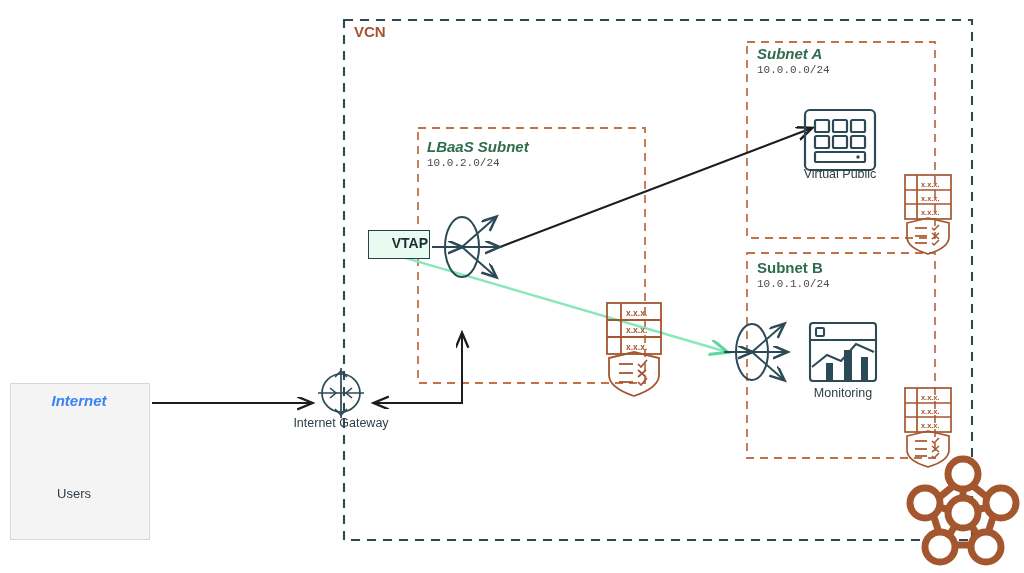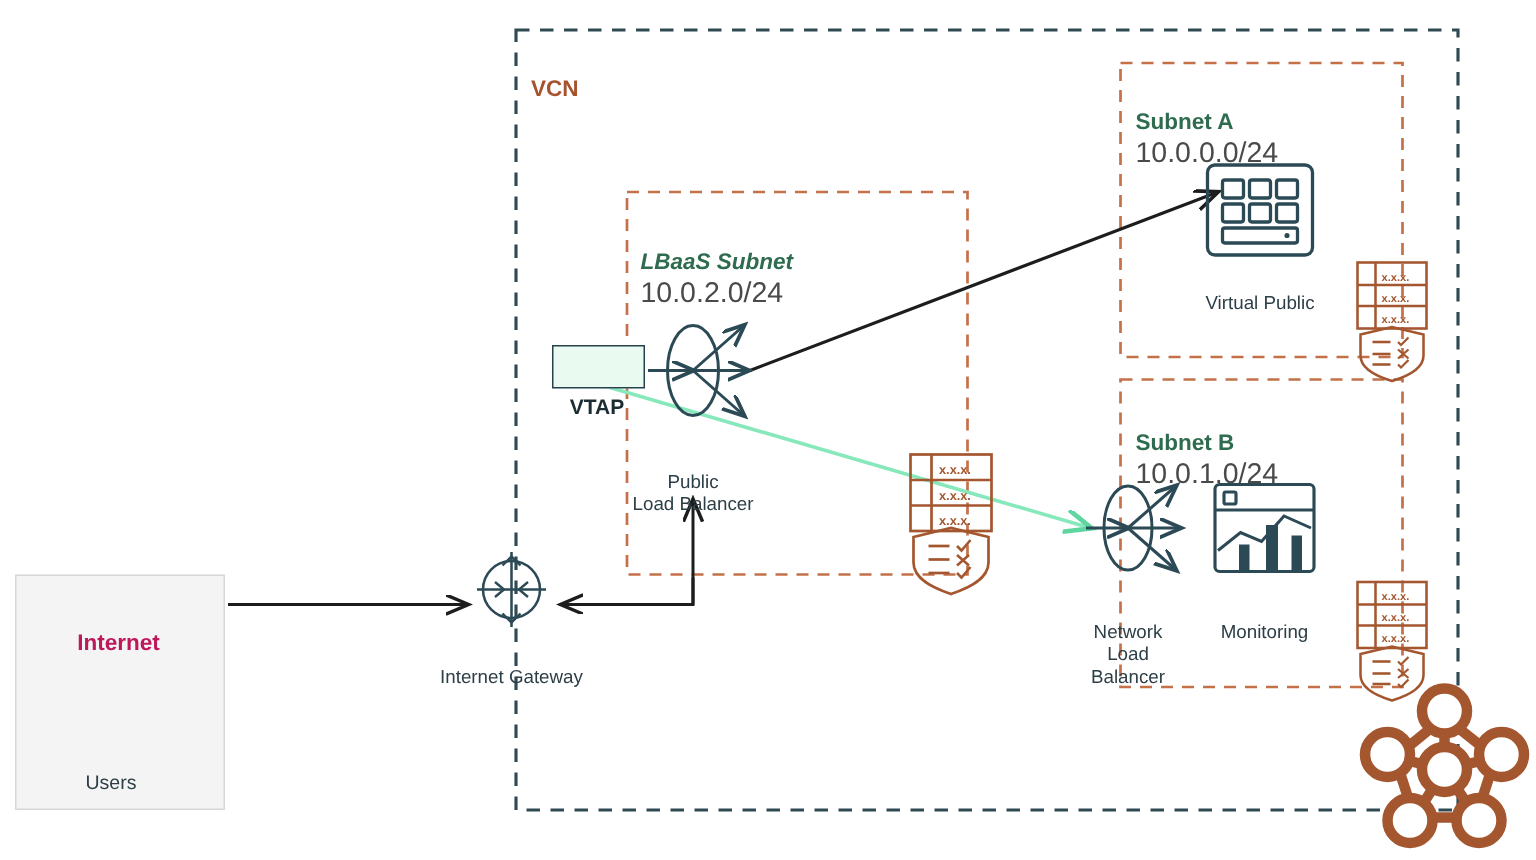--- a/index.html
+++ b/index.html
@@ -1,25 +1,25 @@
 <!DOCTYPE html>
 <html><head>
 <meta charset="utf-8">
 <style>
   html,body{margin:0;padding:0;background:#ffffff;}
   body{width:1024px;height:573px;position:relative;overflow:hidden;
        font-family:"Liberation Sans","DejaVu Sans",sans-serif;color:#32505a;}
   #canvas{position:absolute;left:0;top:0;width:1024px;height:573px;}
   svg.layer{position:absolute;left:0;top:0;width:1024px;height:573px;overflow:visible;}
-  .lbl{position:absolute;white-space:nowrap;margin-top:28px;}
+  .lbl{position:absolute;white-space:nowrap;}
   .zone-title{font-size:15px;font-weight:bold;color:#2f6b4f;}
-  .zone-cidr{font-size:19px;color:#4a4a4a;}
+  .zone-cidr{font-size:11px;color:#4a4a4a;font-family:Liberation Mono, monospace;}
   .vcn-title{font-size:15px;font-weight:bold;color:#a6522d;}
   .node-label{font-size:12.5px;color:#2c3e46;text-align:center;line-height:1.18;}
-  .internet-title{font-size:15px;font-weight:bold;color:#be185d;}
+  .internet-title{font-size:15px;font-weight:bold;color:#3b82f6;font-style:italic;}
   .users-label{font-size:13px;color:#2c3e46;}
   .vtap-label{font-size:14px;font-weight:bold;color:#1b2d33;}
   .box-internet{position:absolute;background:#f4f4f4;border:1px solid #d8d8d8;}
   .vtap-box{position:absolute;background:#e9fbf1;border:1.6px solid #27424c;}
 </style>
 </head>
 <body>
 
 <div id="canvas">
 
@@ -197,43 +197,34 @@
       <circle cx="940" cy="547" r="15" fill="#ffffff"></circle>
       <circle cx="986" cy="547" r="15" fill="#ffffff"></circle>
     </g>
   </svg>
 
   <div class="box-internet" style="left:10px;top:383px;width:138px;height:155px;"></div>
   <div class="lbl internet-title" style="left:10px;top:392px;width:138px;text-align:center;">Internet</div>
   <div class="lbl users-label" style="left:10px;top:486px;width:128px;text-align:center;">Users</div>
 
   <div class="vtap-box" style="left:368px;top:230px;width:60px;height:27px;"></div>
-  <div class="lbl vtap-label" style="left:368px;top:235px;width:60px;text-align:center;">VTAP</div>
+  <div class="lbl vtap-label" style="left:368px;top:235px;width:60px;text-align:right;">VTAP</div>
 
   <div class="lbl vcn-title" style="left:354px;top:23px;">VCN</div>
 
   <div class="lbl zone-title" style="left:427px;top:138px;font-style:italic;">LBaaS Subnet</div>
   <div class="lbl zone-cidr" style="left:427px;top:157px;">10.0.2.0/24</div>
 
-  <div class="lbl zone-title" style="left:757px;top:45px;">Subnet A</div>
+  <div class="lbl zone-title" style="left:757px;top:45px;font-style:italic;">Subnet A</div>
   <div class="lbl zone-cidr" style="left:757px;top:64px;">10.0.0.0/24</div>
 
   <div class="lbl zone-title" style="left:757px;top:259px;">Subnet B</div>
   <div class="lbl zone-cidr" style="left:757px;top:278px;text-align:right;">10.0.1.0/24</div>
 
   <div class="lbl node-label" style="left:271px;top:416px;width:140px;">Internet Gateway</div>
 
-  <div class="lbl node-label" style="left:397px;top:286px;width:130px;">
-    <div>Public</div>
-    <div>Load Balancer</div>
-  </div>
 
   <div class="lbl node-label" style="left:780px;top:167px;width:120px;">Virtual Public</div>
 
-  <div class="lbl node-label" style="left:702px;top:386px;width:100px;">
-    <div>Network</div>
-    <div>Load</div>
-    <div>Balancer</div>
-  </div>
 
   <div class="lbl node-label" style="left:793px;top:386px;width:100px;">Monitoring</div>
 
 </div>
 
 </body></html>

